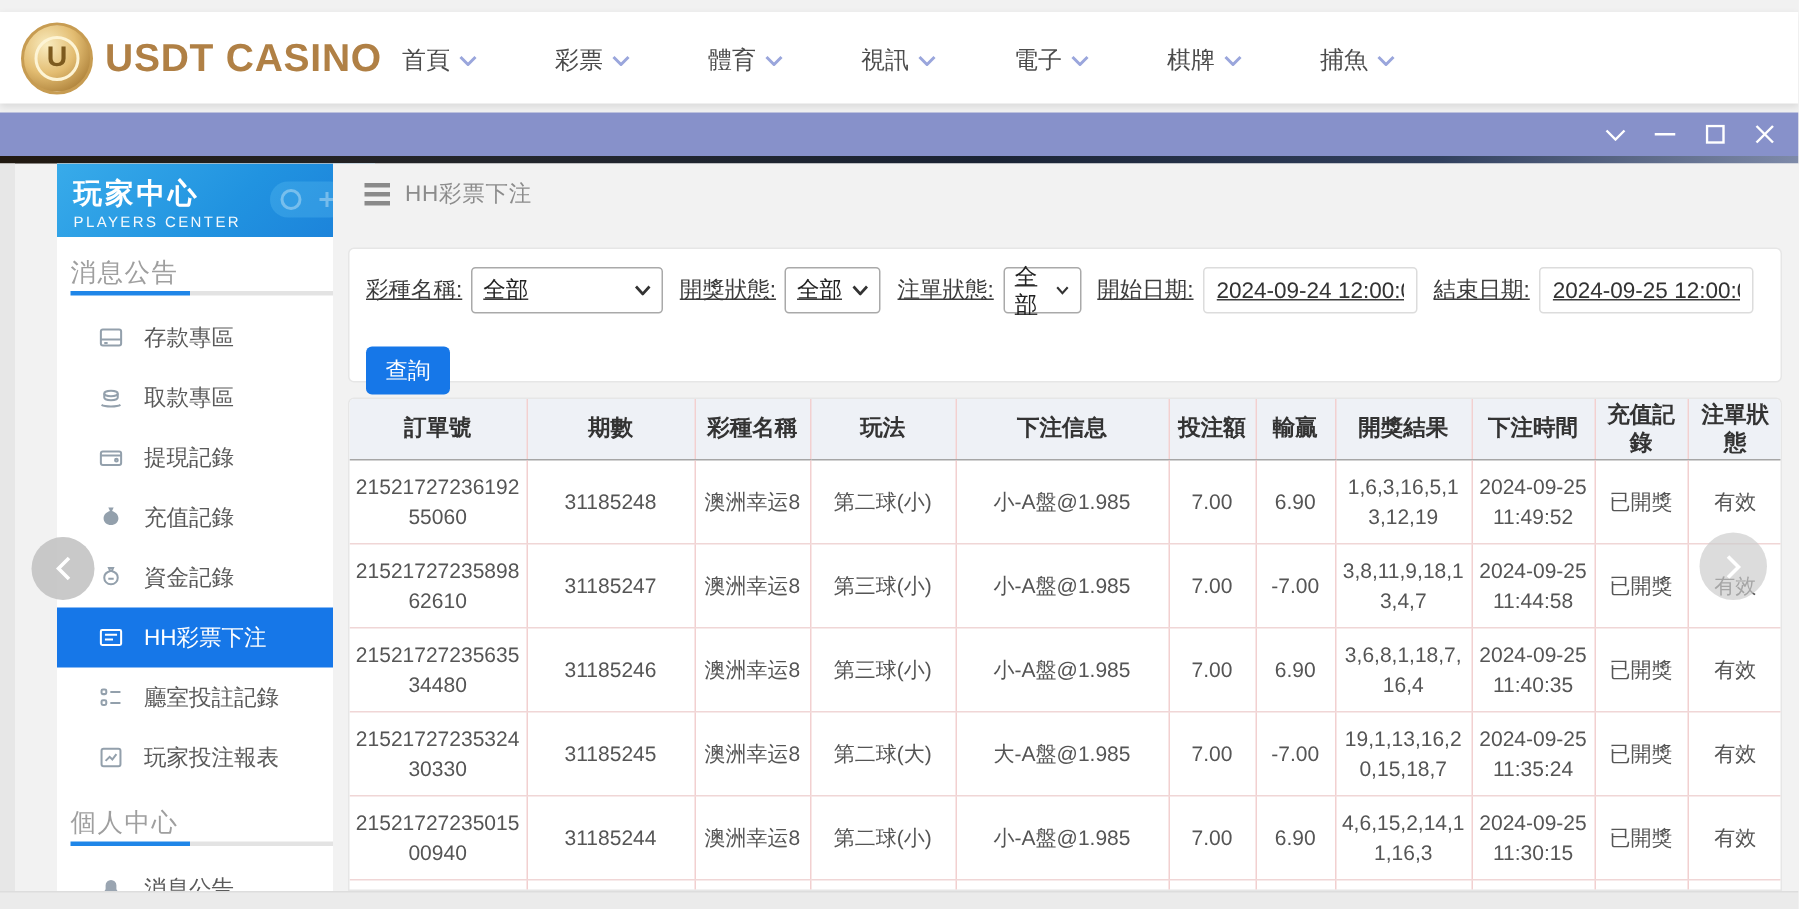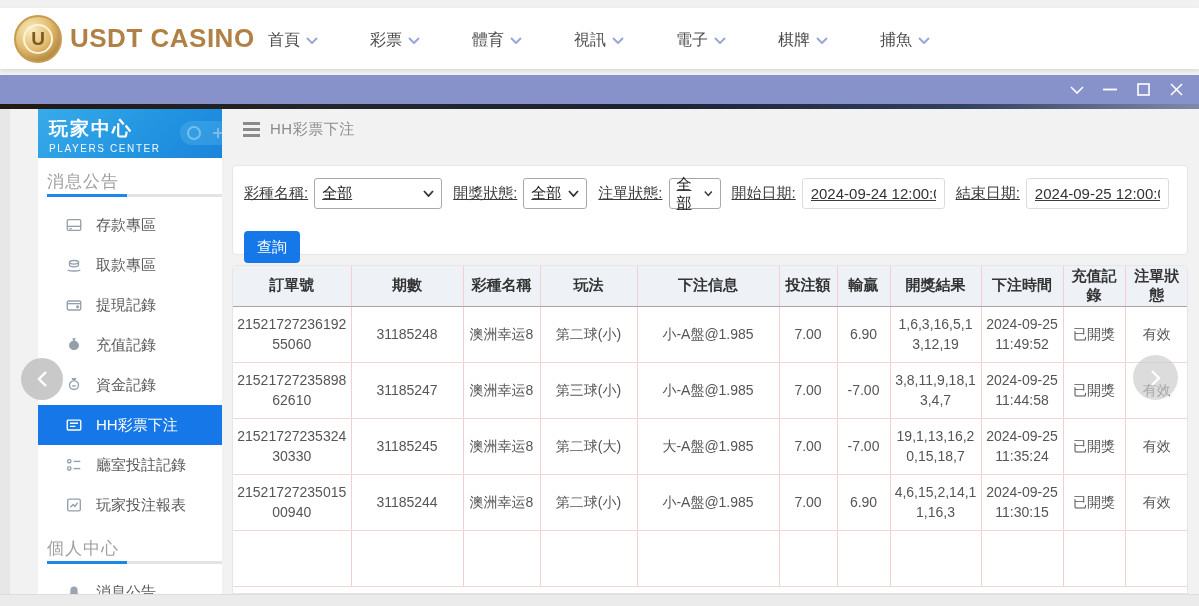--- a/index.html
+++ b/index.html
@@ -393,20 +393,33 @@
             <td>第三球(小)</td>
             <td>小-A盤@1.985</td>
             <td>7.00</td>
             <td>-7.00</td>
             <td>3,8,11,9,18,13,4,7</td>
             <td>2024-09-25 11:44:58</td>
             <td>已開獎</td>
             <td>有效</td>
           </tr>
           <tr>
+            <td>2152172723563534480</td>
+            <td>31185246</td>
+            <td>澳洲幸运8</td>
+            <td>第三球(小)</td>
+            <td>小-A盤@1.985</td>
+            <td>7.00</td>
+            <td>6.90</td>
+            <td>3,6,8,1,18,7,16,4</td>
+            <td>2024-09-25 11:40:35</td>
+            <td>已開獎</td>
+            <td>有效</td>
+          </tr>
+          <tr>
             <td>2152172723532430330</td>
             <td>31185245</td>
             <td>澳洲幸运8</td>
             <td>第二球(大)</td>
             <td>大-A盤@1.985</td>
             <td>7.00</td>
             <td>-7.00</td>
             <td>19,1,13,16,20,15,18,7</td>
             <td>2024-09-25 11:35:24</td>
             <td>已開獎</td>

